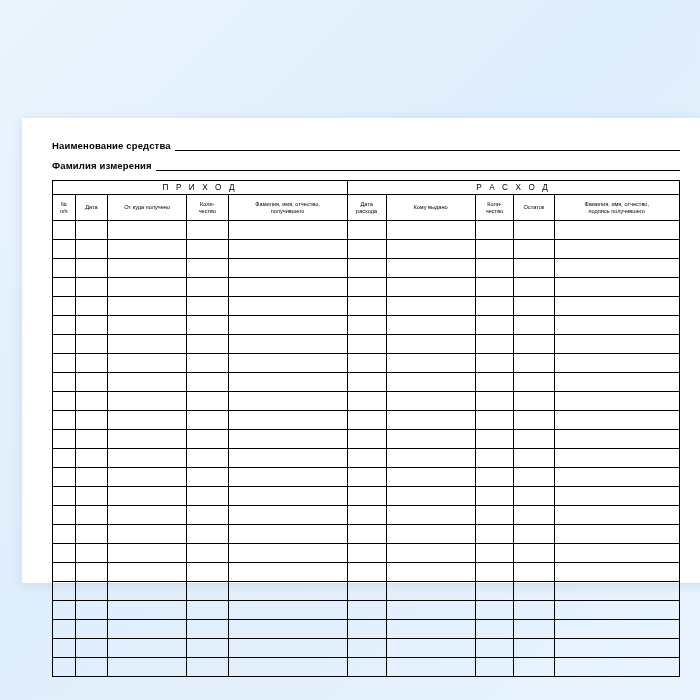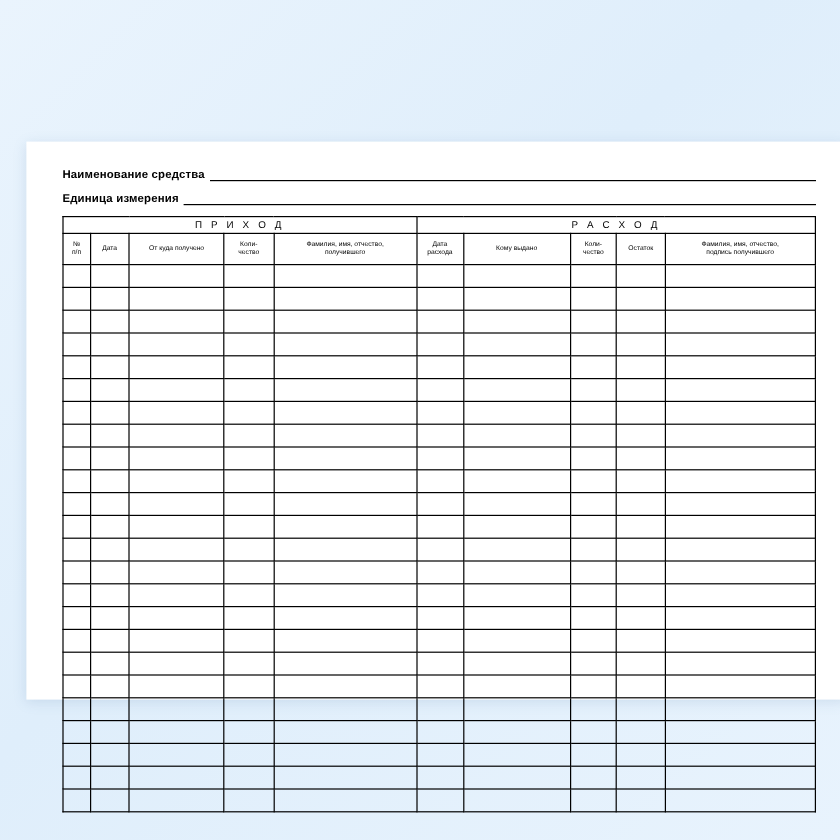--- a/index.html
+++ b/index.html
@@ -91,21 +91,21 @@
 <div id="stage">
   <div id="sheet">
     <div class="form-inner">
 
       <div class="field-line">
         <span class="field-label">Наименование средства</span>
         <span class="field-rule"></span>
       </div>
 
       <div class="field-line">
-        <span class="field-label">Единица измерения</span>
+        <span class="field-label">Фамилия измерения</span>
         <span class="field-rule"></span>
       </div>
 
       <table class="ledger">
         <colgroup>
           <col style="width:3.6%">
           <col style="width:5.2%">
           <col style="width:12.6%">
           <col style="width:6.6%">
           <col style="width:19.0%">

